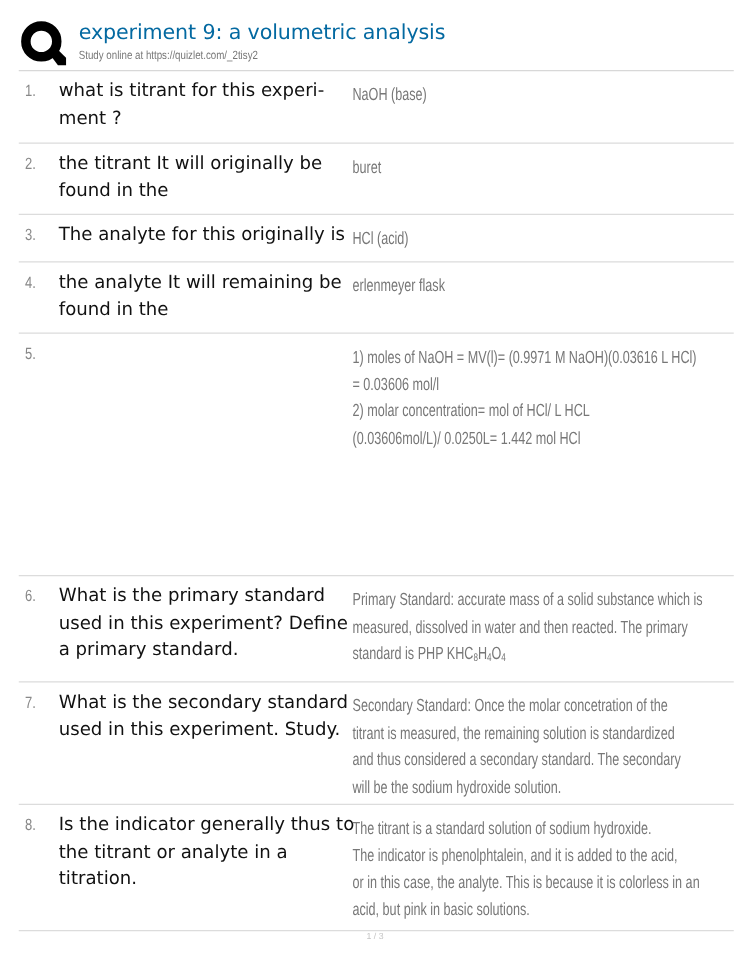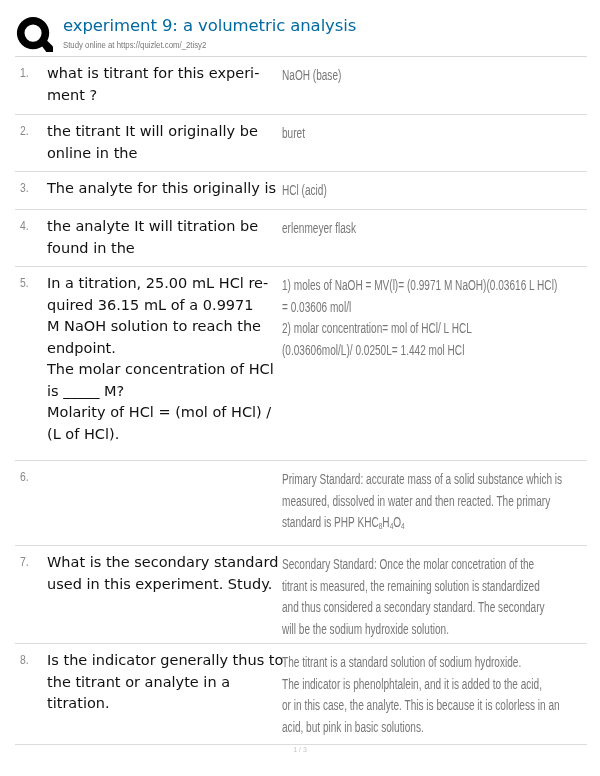--- a/index.html
+++ b/index.html
@@ -120,54 +120,47 @@
 
 <div class="cards">
   <div class="card" style="height:58px">
     <span class="num">1.</span>
     <div class="term" style="width:235px">what is titrant for this experi-<br>ment ?</div>
     <div class="def">NaOH (base)</div>
   </div>
 
   <div class="card" style="height:57px">
     <span class="num">2.</span>
-    <div class="term" style="width:225px">the titrant It will originally be online in the</div>
+    <div class="term" style="width:225px">the titrant It will originally be found in the</div>
     <div class="def">buret</div>
   </div>
 
   <div class="card" style="height:38px">
     <span class="num">3.</span>
     <div class="term" style="white-space:nowrap">The analyte for this originally is</div>
     <div class="def">HCl (acid)</div>
   </div>
 
   <div class="card" style="height:57px">
     <span class="num">4.</span>
-    <div class="term" style="width:228px">the analyte It will titration be found in the</div>
+    <div class="term" style="width:228px">the analyte It will remaining be found in the</div>
     <div class="def">erlenmeyer flask</div>
   </div>
 
   <div class="card" style="height:194px">
     <span class="num">5.</span>
-    <div class="term" style="white-space:pre-line">In a titration, 25.00 mL HCl re-
-quired 36.15 mL of a 0.9971
-M NaOH solution to reach the
-endpoint.
-The molar concentration of HCl
-is _____ M?
-Molarity of HCl = (mol of HCl) /
-(L of HCl).</div>
     <div class="def">1) moles of NaOH = MV(l)= (0.9971 M NaOH)(0.03616 L HCl)
 = 0.03606 mol/l
 2) molar concentration= mol of HCl/ L HCL
 (0.03606mol/L)/ 0.0250L= 1.442 mol HCl</div>
   </div>
 
   <div class="card" style="height:85px">
     <span class="num">6.</span>
+    <div class="term" style="width:240px">What is the primary standard used in this experiment? Define a primary standard.</div>
     <div class="def">Primary Standard: accurate mass of a solid substance which is
 measured, dissolved in water and then reacted. The primary
 standard is PHP KHC<sub>8</sub>H<sub>4</sub>O<sub>4</sub></div>
   </div>
 
   <div class="card" style="height:98px">
     <span class="num">7.</span>
     <div class="term" style="width:245px">What is the secondary standard used in this experiment. Study.</div>
     <div class="def">Secondary Standard: Once the molar concetration of the
 titrant is measured, the remaining solution is standardized

